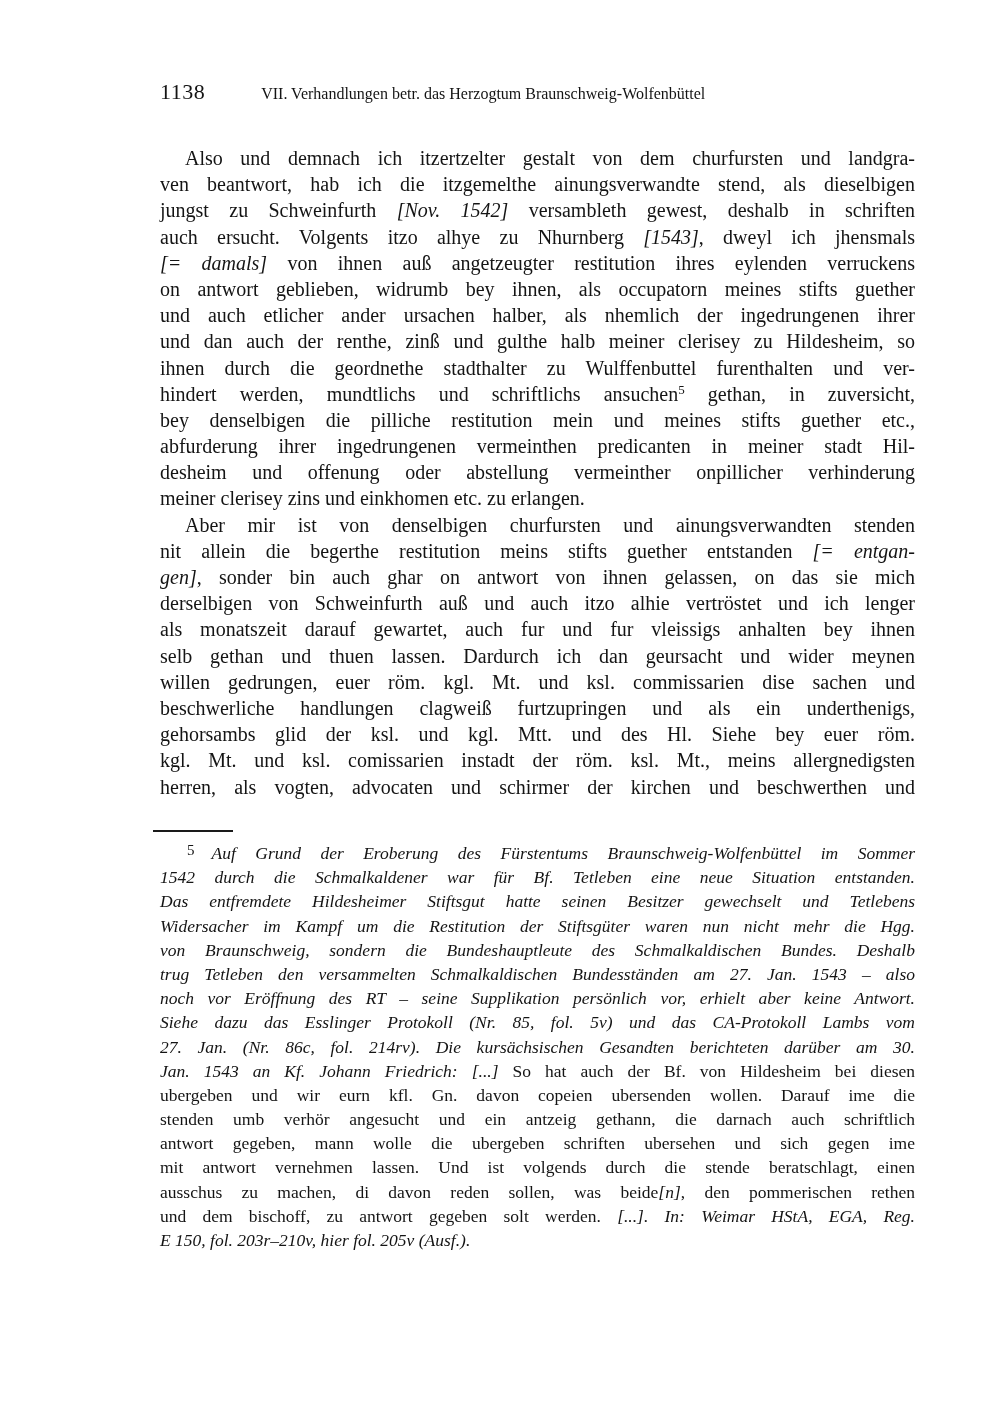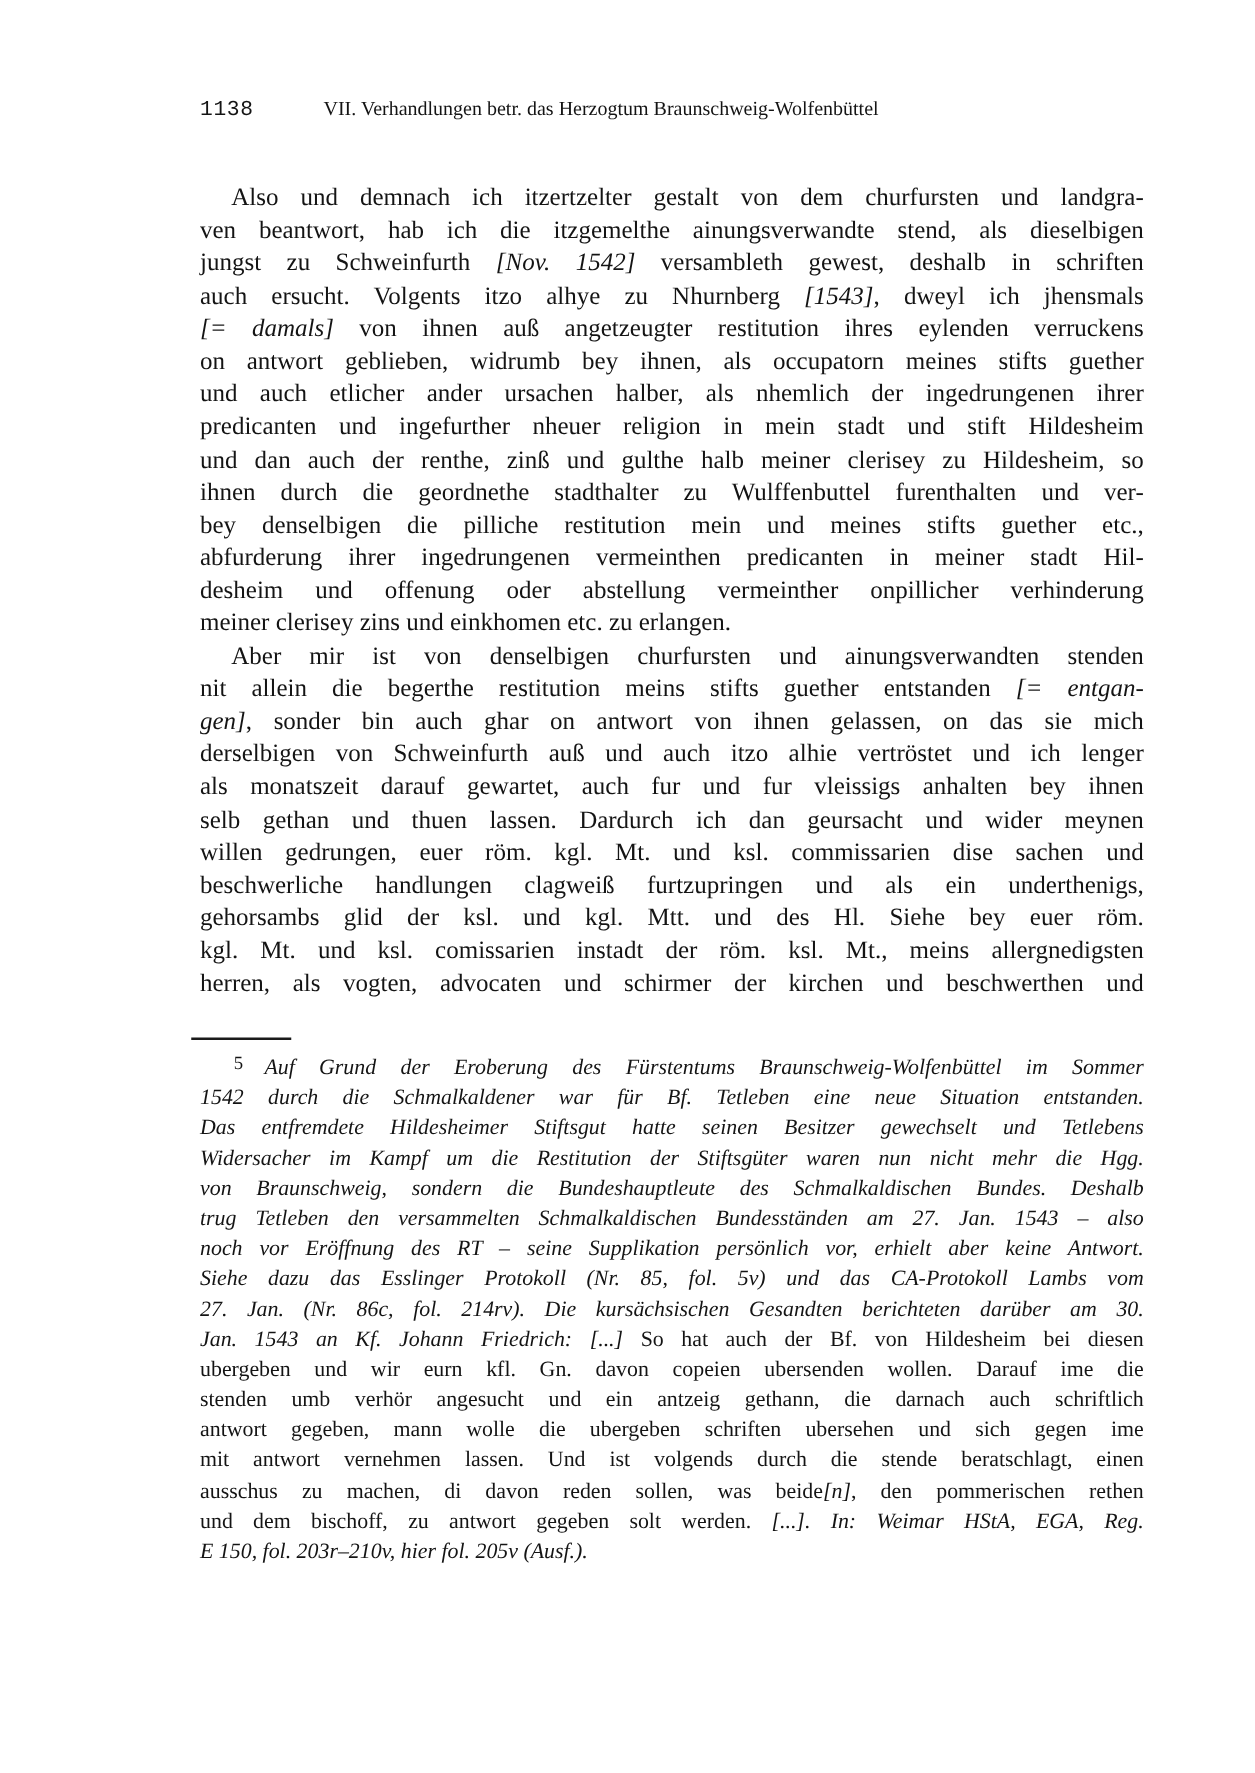--- a/index.html
+++ b/index.html
@@ -17,23 +17,22 @@
     overflow: hidden;
   }
   .page-header {
     position: absolute;
     left: 160px;
     top: 79px;
     width: 760px;
     white-space: nowrap;
   }
   .page-number {
-    font-size: 17px;
+    font-size: 22px;
     letter-spacing: 0.5px;
-    font-family: Liberation Mono, monospace;
   }
   .chapter-title {
     font-size: 16px;
     margin-left: 52px;
   }
   .body-text {
     position: absolute;
     left: 160px;
     top: 123px;
     width: 755px;
@@ -106,23 +105,23 @@
   </header>
 
   <main class="body-text" id="body-paragraphs">
       <div class="line indent"><span>Also und demnach ich itzertzelter gestalt von dem churfursten und landgra-</span></div>
       <div class="line"><span>ven beantwort, hab ich die itzgemelthe ainungsverwandte stend, als dieselbigen</span></div>
       <div class="line"><span>jungst zu Schweinfurth </span><span class="i">[Nov. 1542]</span><span> versambleth gewest, deshalb in schriften</span></div>
       <div class="line"><span>auch ersucht. Volgents itzo alhye zu Nhurnberg </span><span class="i">[1543]</span><span>, dweyl ich jhensmals</span></div>
       <div class="line"><span class="i">[= damals]</span><span> von ihnen auß angetzeugter restitution ihres eylenden verruckens</span></div>
       <div class="line"><span>on antwort geblieben, widrumb bey ihnen, als occupatorn meines stifts guether</span></div>
       <div class="line"><span>und auch etlicher ander ursachen halber, als nhemlich der ingedrungenen ihrer</span></div>
-      <div class="line"><span>predicanten und ingefurther nheuer religion in mein stadt und stift Hildesheim</span></div>
       <div class="line"><span>und dan auch der renthe, zinß und gulthe halb meiner clerisey zu Hildesheim, so</span></div>
       <div class="line"><span>ihnen durch die geordnethe stadthalter zu Wulffenbuttel furenthalten und ver-</span></div>
+      <div class="line"><span>hindert werden, mundtlichs und schriftlichs ansuchen</span><span class="sup">5</span><span> gethan, in zuversicht,</span></div>
       <div class="line"><span>bey denselbigen die pilliche restitution mein und meines stifts guether etc.,</span></div>
       <div class="line"><span>abfurderung ihrer ingedrungenen vermeinthen predicanten in meiner stadt Hil-</span></div>
       <div class="line"><span>desheim und offenung oder abstellung vermeinther onpillicher verhinderung</span></div>
       <div class="line last"><span>meiner clerisey zins und einkhomen etc. zu erlangen.</span></div>
       <div class="line indent"><span>Aber mir ist von denselbigen churfursten und ainungsverwandten stenden</span></div>
       <div class="line"><span>nit allein die begerthe restitution meins stifts guether entstanden </span><span class="i">[= entgan-</span></div>
       <div class="line"><span class="i">gen]</span><span>, sonder bin auch ghar on antwort von ihnen gelassen, on das sie mich</span></div>
       <div class="line"><span>derselbigen von Schweinfurth auß und auch itzo alhie vertröstet und ich lenger</span></div>
       <div class="line"><span>als monatszeit darauf gewartet, auch fur und fur vleissigs anhalten bey ihnen</span></div>
       <div class="line"><span>selb gethan und thuen lassen. Dardurch ich dan geursacht und wider meynen</span></div>

